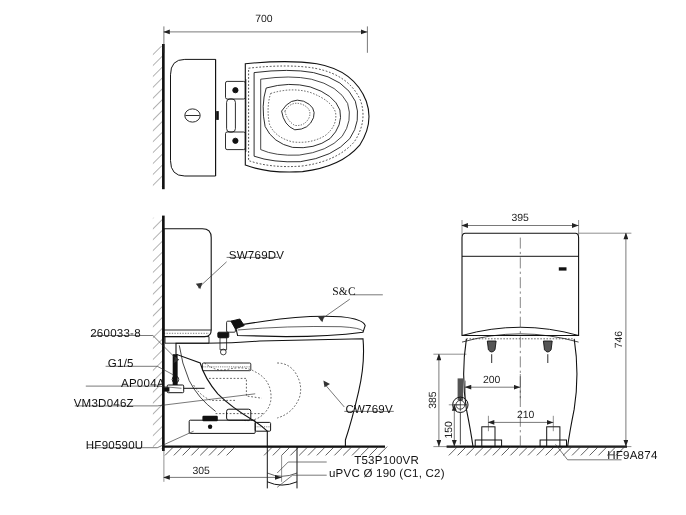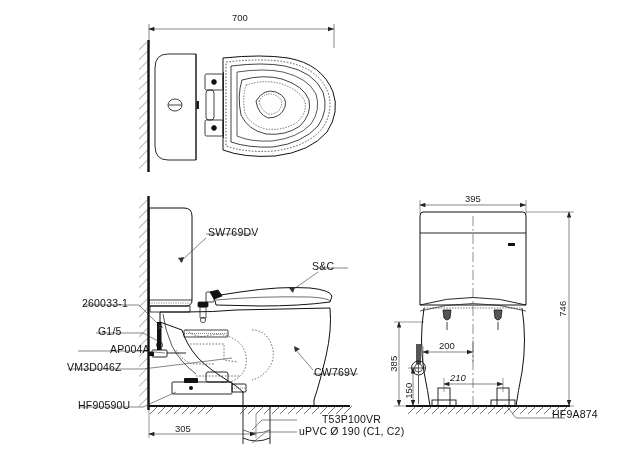--- a/index.html
+++ b/index.html
@@ -318,32 +318,32 @@
 
       <g fill="none" stroke="#333" stroke-width="0.6">
         <path d="M505,404 L516,418 L565,418"></path>
       </g>
     </g>
   </svg>
 
   <div class="dim" style="left:232px;top:13px;">700</div>
 
   <div class="lbl" style="left:208px;top:227px;">SW769DV</div>
-  <div class="lbl" style="left:312px;top:261px;">S&amp;C</div>
+  <div class="lbl" style="left:302px;top:261px;font-family:Liberation Serif, serif;">S&amp;C</div>
   <div class="lbl" style="left:314px;top:367px;">CW769V</div>
-  <div class="lbl" style="left:82px;top:298px;">260033-1</div>
+  <div class="lbl" style="left:82px;top:298px;">260033-8</div>
   <div class="lbl" style="left:98px;top:326px;">G1/5</div>
   <div class="lbl" style="left:77px;top:344px;margin-left:33px;">AP004A</div>
   <div class="lbl" style="left:67px;top:362px;">VM3D046Z</div>
   <div class="lbl" style="left:78px;top:400px;">HF90590U</div>
   <div class="lbl" style="left:299px;top:414px;margin-left:23px;">T53P100VR</div>
   <div class="lbl" style="left:299px;top:426px;">uPVC Ø 190 (C1, C2)</div>
   <div class="dim" style="left:175px;top:424px;text-align:right;">305</div>
 
   <div class="dim" style="left:465px;top:194px;">395</div>
   <div class="dimv" style="left:555px;top:304px;">746</div>
   <div class="dimv" style="left:386px;top:359px;">385</div>
   <div class="dim" style="left:439px;top:341px;">200</div>
   <div class="dimv" style="left:401px;top:386px;">150</div>
-  <div class="dim" style="left:450px;top:373px;font-style:italic;">210</div>
+  <div class="dim" style="left:470px;top:373px;">210</div>
   <div class="lbl" style="left:518px;top:409px;padding-left:34px;">HF9A874</div>
 
 </div>
 
 </body></html>

